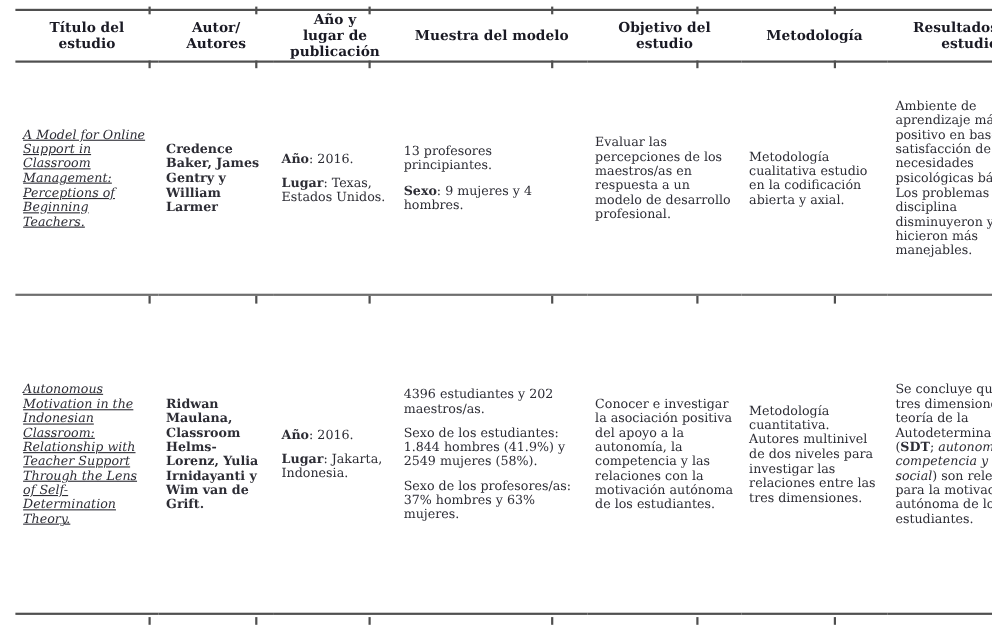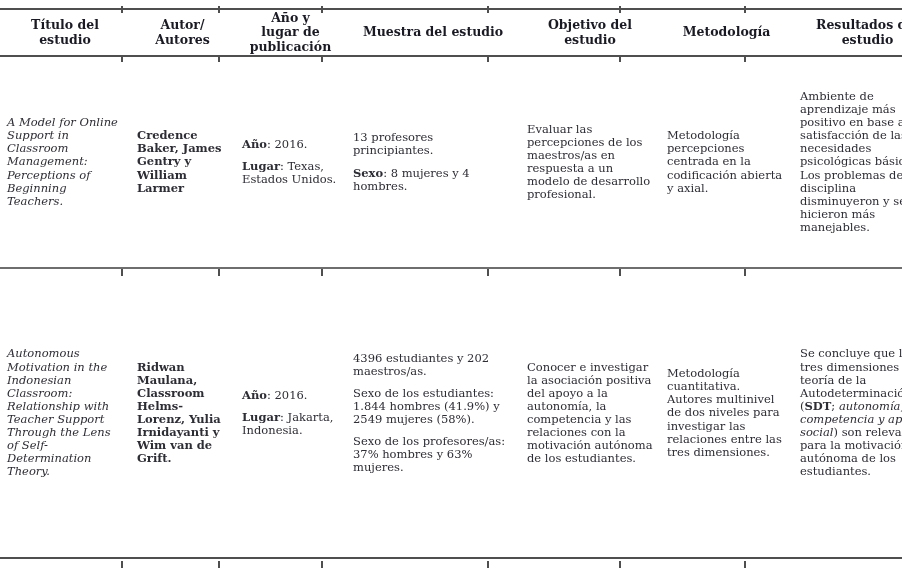--- a/index.html
+++ b/index.html
@@ -9,21 +9,21 @@
   }
   body {
     width: 902px;
     height: 575px;
     position: relative;
     font-family: "DejaVu Serif", serif;
     overflow: hidden;
   }
   .tbl-wrap {
     position: absolute;
-    left: 0;
+    left: 14px;
     top: 8px;
     width: 886px;
   }
   .tbl {
     display: table;
     table-layout: fixed;
     width: 886px;
     border-spacing: 0;
     border-top: 2px solid var(--rule, #4f4f4f);
   }
@@ -52,21 +52,21 @@
   }
   .tr.row-a .cell { border-bottom: 2px solid var(--rule_light, #6e6e6e); }
   .tr.row-b .cell { border-bottom: 2px solid var(--rule, #4f4f4f); }
   .c1 { width: 122px; }
   .c2 { width: 97px; font-weight: bold; }
   .c3 { width: 103px; }
   .c4 { width: 166px; }
   .c5 { width: 132px; }
   .c6 { width: 125px; }
   .c7 { width: 141px; }
-  .title-cell { font-style: italic; }
+  .title-cell { font-style: italic; text-decoration: underline; }
   .para { margin: 0; }
   .para + .para { margin-top: 9px; }
   .tick {
     position: absolute;
     width: 2px;
     height: 7px;
     background: var(--rule, #4f4f4f);
   }
 </style>
 </head>
@@ -76,41 +76,41 @@
   <div class="tbl">
 
     <div class="tr header">
       <div class="cell c1">Título del
 estudio</div>
       <div class="cell c2">Autor/
 Autores</div>
       <div class="cell c3">Año y
 lugar de
 publicación</div>
-      <div class="cell c4">Muestra del estudio</div>
+      <div class="cell c4">Muestra del modelo</div>
       <div class="cell c5">Objetivo del
 estudio</div>
       <div class="cell c6">Metodología</div>
       <div class="cell c7">Resultados del
 estudio</div>
     </div>
 
     <div class="tr row-a">
       <div class="cell c1 title-cell">A Model for Online Support in Classroom Management: Perceptions of Beginning Teachers.</div>
       <div class="cell c2">Credence Baker, James Gentry y William Larmer</div>
       <div class="cell c3">
           <p class="para"><span style="font-weight: bold;">Año</span><span>: 2016.</span></p>
           <p class="para"><span style="font-weight: bold;">Lugar</span><span>: Texas, Estados Unidos.</span></p>
         </div>
       <div class="cell c4">
           <p class="para"><span>13 profesores principiantes.</span></p>
-          <p class="para"><span style="font-weight: bold;">Sexo</span><span>: 8 mujeres y 4 hombres.</span></p>
+          <p class="para"><span style="font-weight: bold;">Sexo</span><span>: 9 mujeres y 4 hombres.</span></p>
         </div>
       <div class="cell c5">Evaluar las percepciones de los maestros/as en respuesta a un modelo de desarrollo profesional.</div>
-      <div class="cell c6">Metodología percepciones centrada en la codificación abierta y axial.</div>
+      <div class="cell c6">Metodología cualitativa estudio en la codificación abierta y axial.</div>
       <div class="cell c7">
           <p class="para"><span>Ambiente de aprendizaje más positivo en base a la satisfacción de las necesidades psicológicas básicas. Los problemas de disciplina disminuyeron y se hicieron más manejables.</span></p>
         </div>
     </div>
 
     <div class="tr row-b">
       <div class="cell c1 title-cell">Autonomous Motivation in the Indonesian Classroom: Relationship with Teacher Support Through the Lens of Self-Determination Theory.</div>
       <div class="cell c2">Ridwan Maulana, Classroom Helms-Lorenz, Yulia Irnidayanti y Wim van de Grift.</div>
       <div class="cell c3">
           <p class="para"><span style="font-weight: bold;">Año</span><span>: 2016.</span></p>

